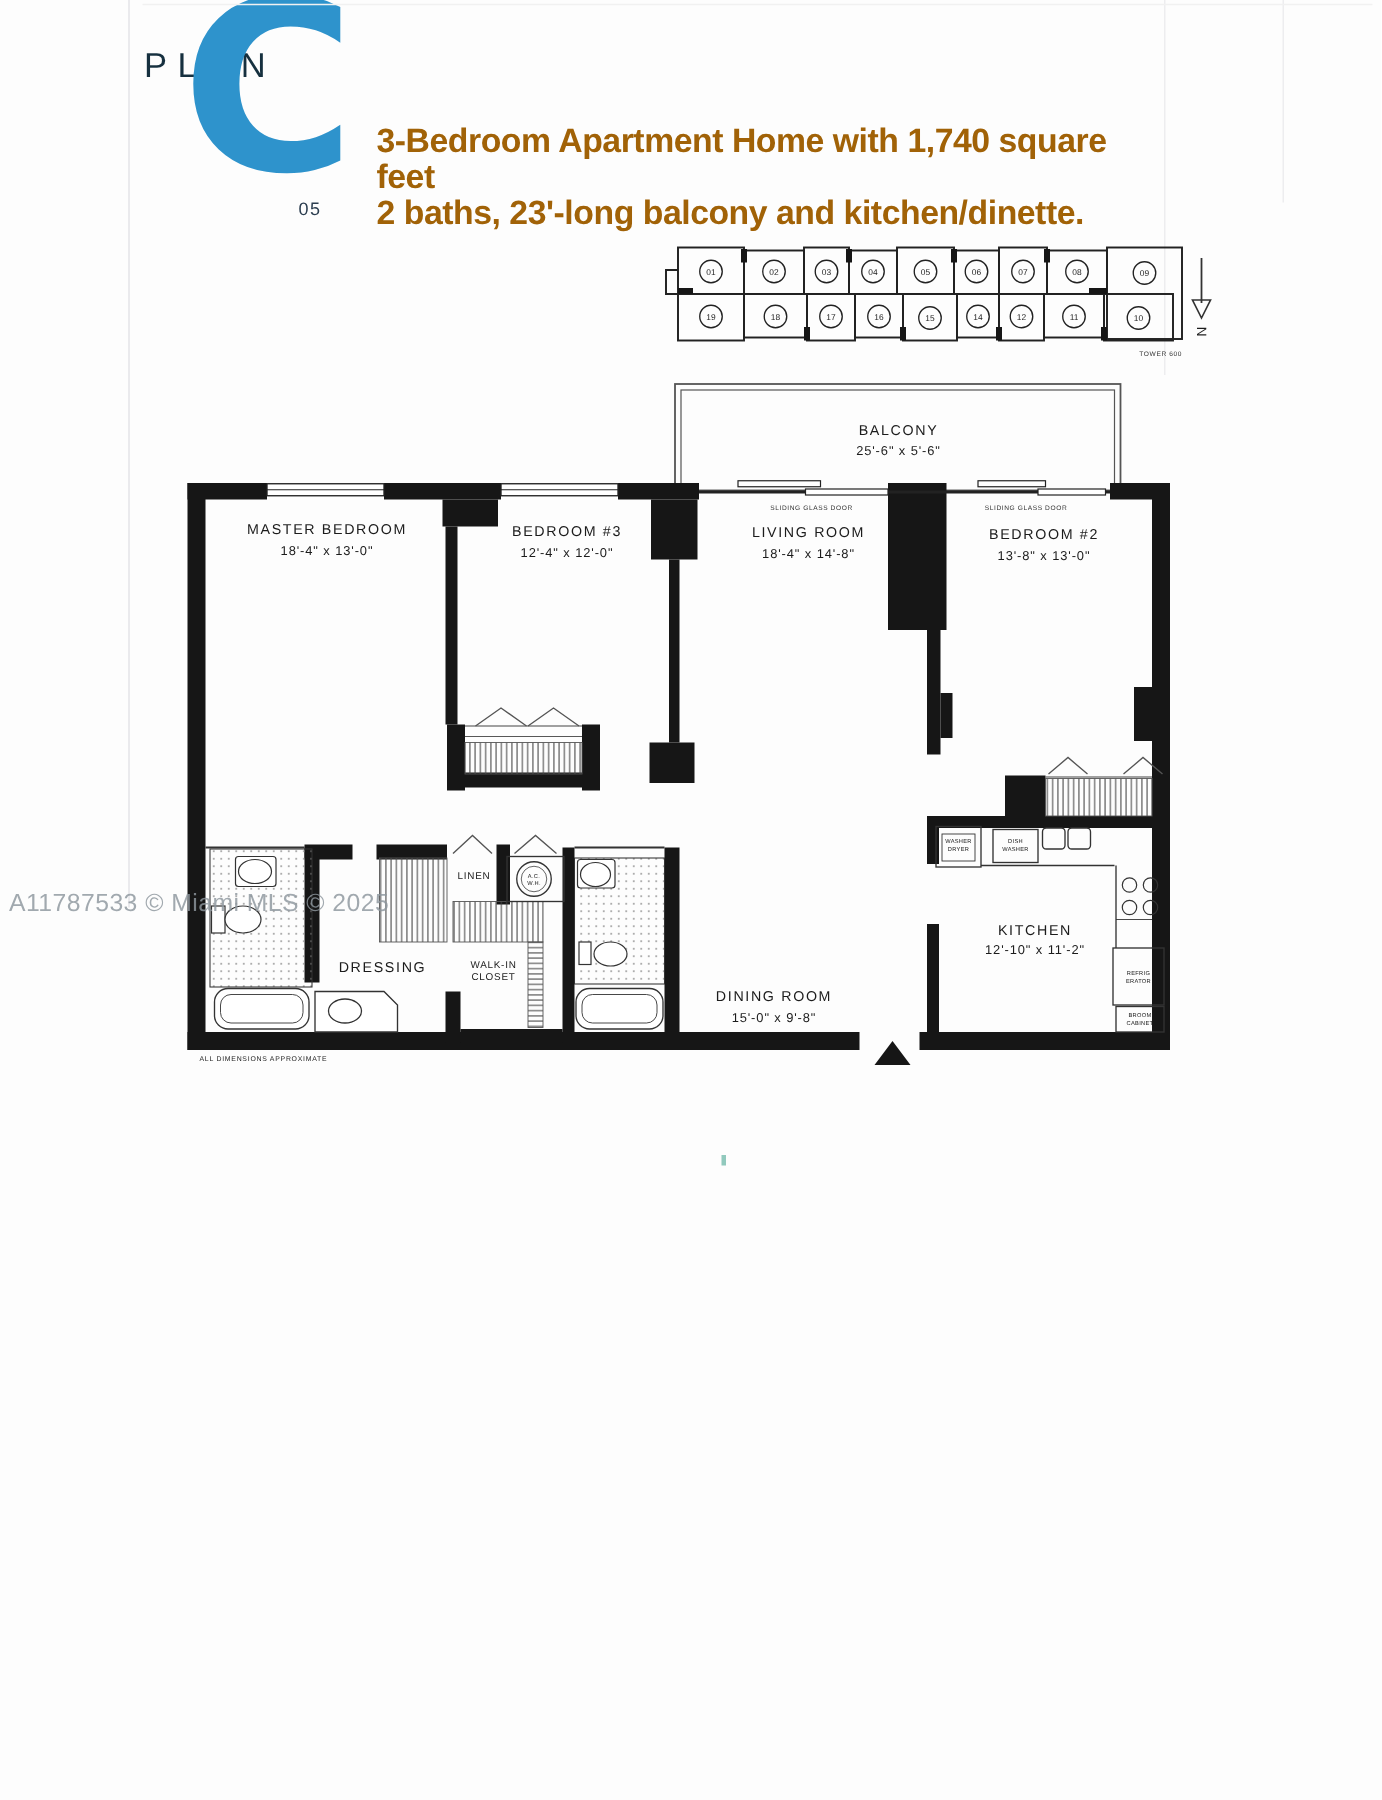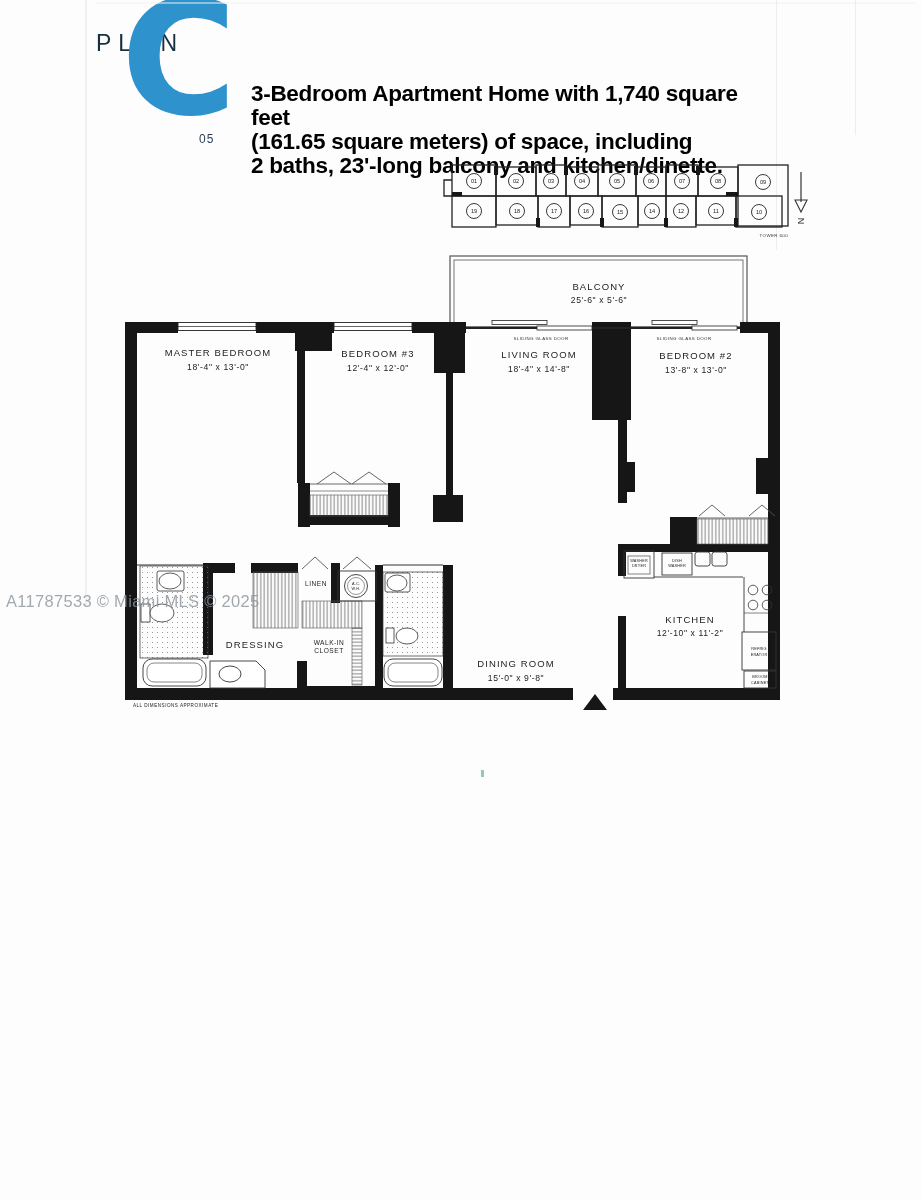--- a/index.html
+++ b/index.html
@@ -4,42 +4,41 @@
 <style>
   html,body{margin:0;padding:0;background:#ffffff;}
   .page{position:relative;width:921px;height:1200px;background:#fdfdfd;overflow:hidden;
         font-family:"Liberation Sans",sans-serif;}
   .plan-word{position:absolute;left:96px;top:10px;font-size:23px;letter-spacing:7px;
              color:#16303f;font-weight:500;margin-top:20px;}
   .plan-letter{position:absolute;left:121px;top:-20px;font-size:158px;line-height:1;
                font-weight:bold;color:#2e93cc;font-family:"DejaVu Sans",sans-serif;}
   .plan-code{position:absolute;left:199px;top:132px;font-size:12px;color:#2c3e50;letter-spacing:1px;}
   .desc{position:absolute;left:251px;top:82px;width:520px;font-size:22.5px;line-height:1.06;
-        font-weight:bold;color:#000000;letter-spacing:-0.3px;}
+        font-weight:bold;color:#a16207;letter-spacing:-0.3px;}
   svg{position:absolute;left:0;top:0;}
   svg text{font-family:"Liberation Sans",sans-serif;fill:#1c1c1c;}
   .room-name{font-size:9.5px;letter-spacing:1.1px;}
   .room-dims{font-size:8.6px;letter-spacing:0.6px;}
   .tiny{font-size:3.8px;letter-spacing:0.2px;fill:#222;}
   .small{font-size:4.4px;letter-spacing:0.4px;fill:#333;}
   .keynum{font-size:5.6px;fill:#222;}
   .watermark{font-size:16.5px;fill:#8e979e;opacity:0.82;letter-spacing:0.3px;}
 </style>
 </head>
 <body>
 
 <div class="page">
 
   <div class="plan-word">PLAN</div>
   <div class="plan-letter">C</div>
   <div class="plan-code">05</div>
 
   <div class="desc">
     <div>3-Bedroom Apartment Home with 1,740 square feet</div>
-    <div>(161.65 square meters) of space, including</div>
     <div>2 baths, 23'-long balcony and kitchen/dinette.</div>
   </div>
 
   <svg width="921" height="1200" viewBox="0 0 921 1200">
     <defs>
       <pattern id="hatchV" width="3.5" height="10" patternUnits="userSpaceOnUse">
         <path d="M1.75,0 V10" stroke="#444" stroke-width="0.7"></path>
       </pattern>
       <pattern id="hatchH" width="10" height="3.5" patternUnits="userSpaceOnUse">
         <path d="M0,1.75 H10" stroke="#444" stroke-width="0.7"></path>

